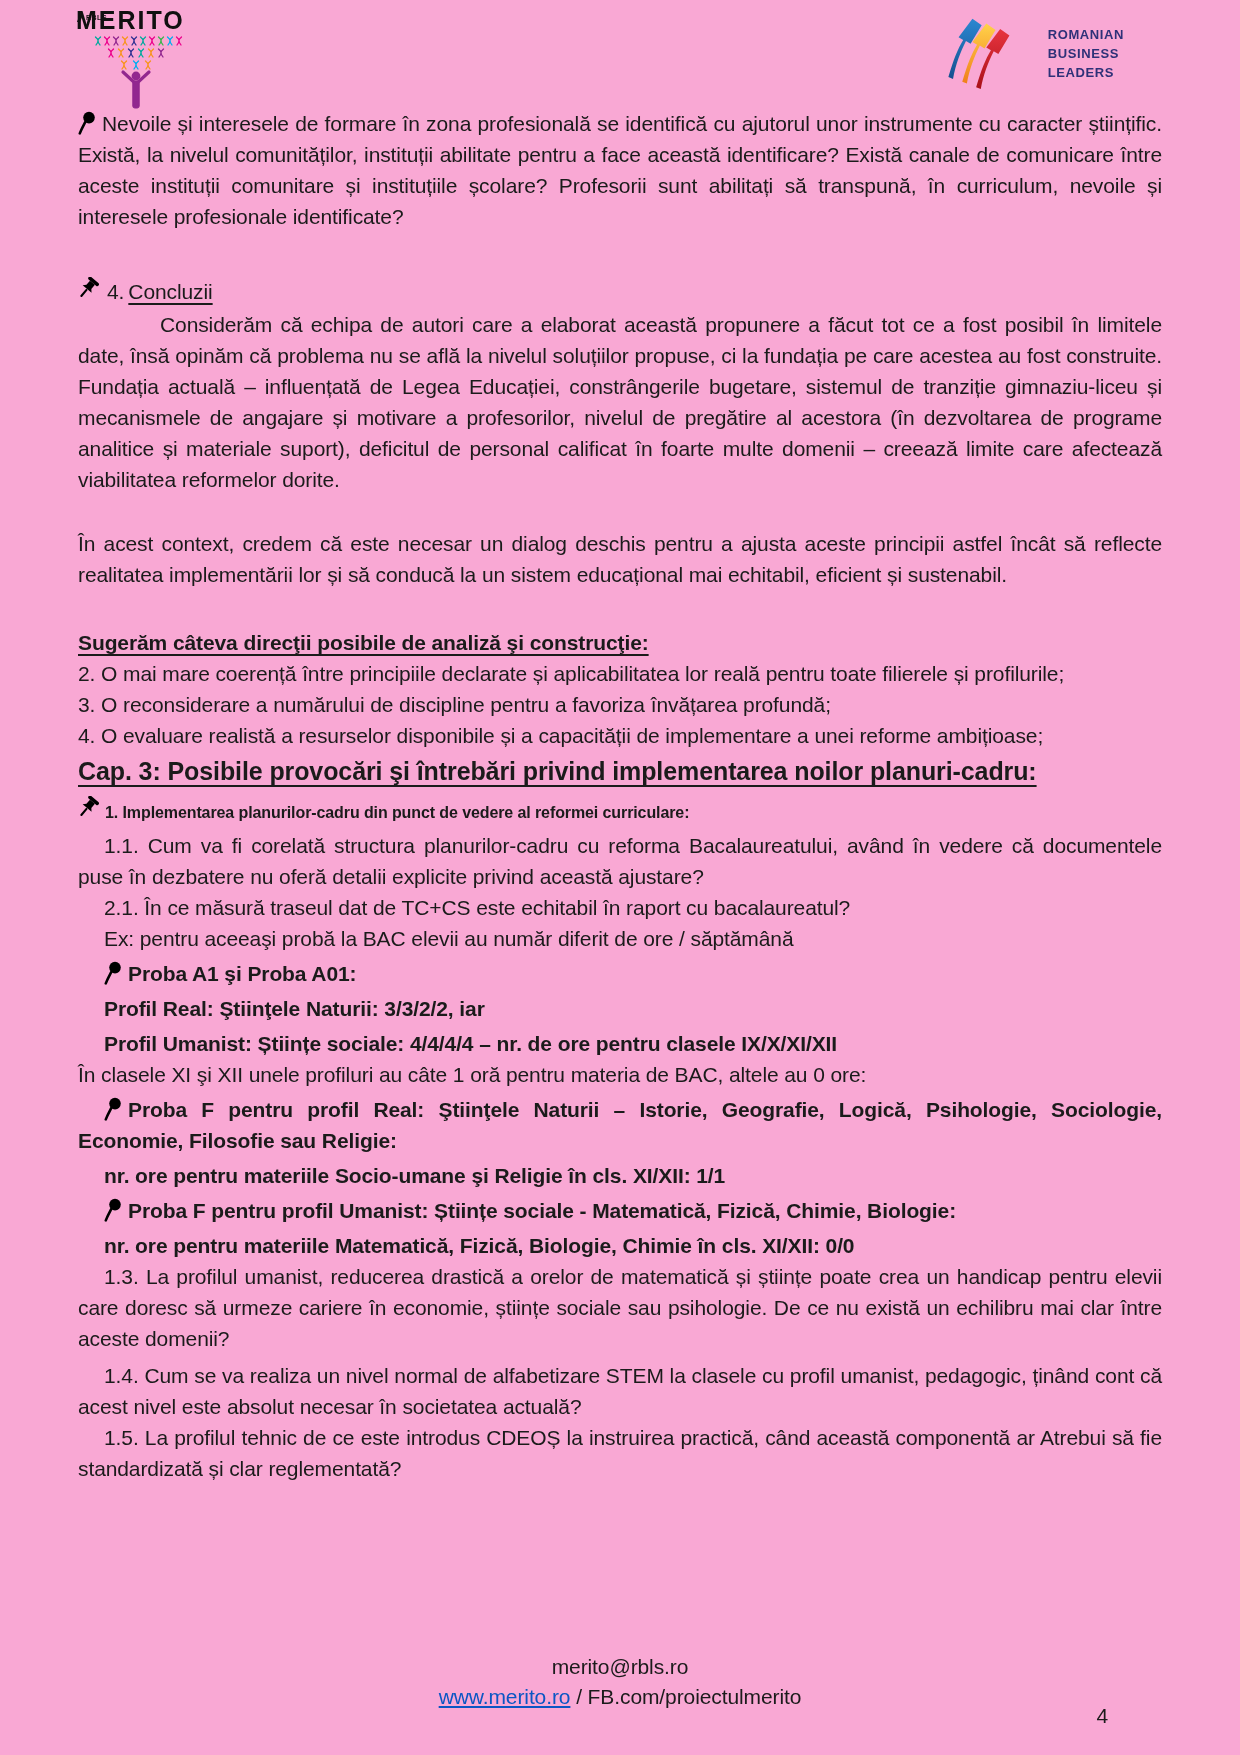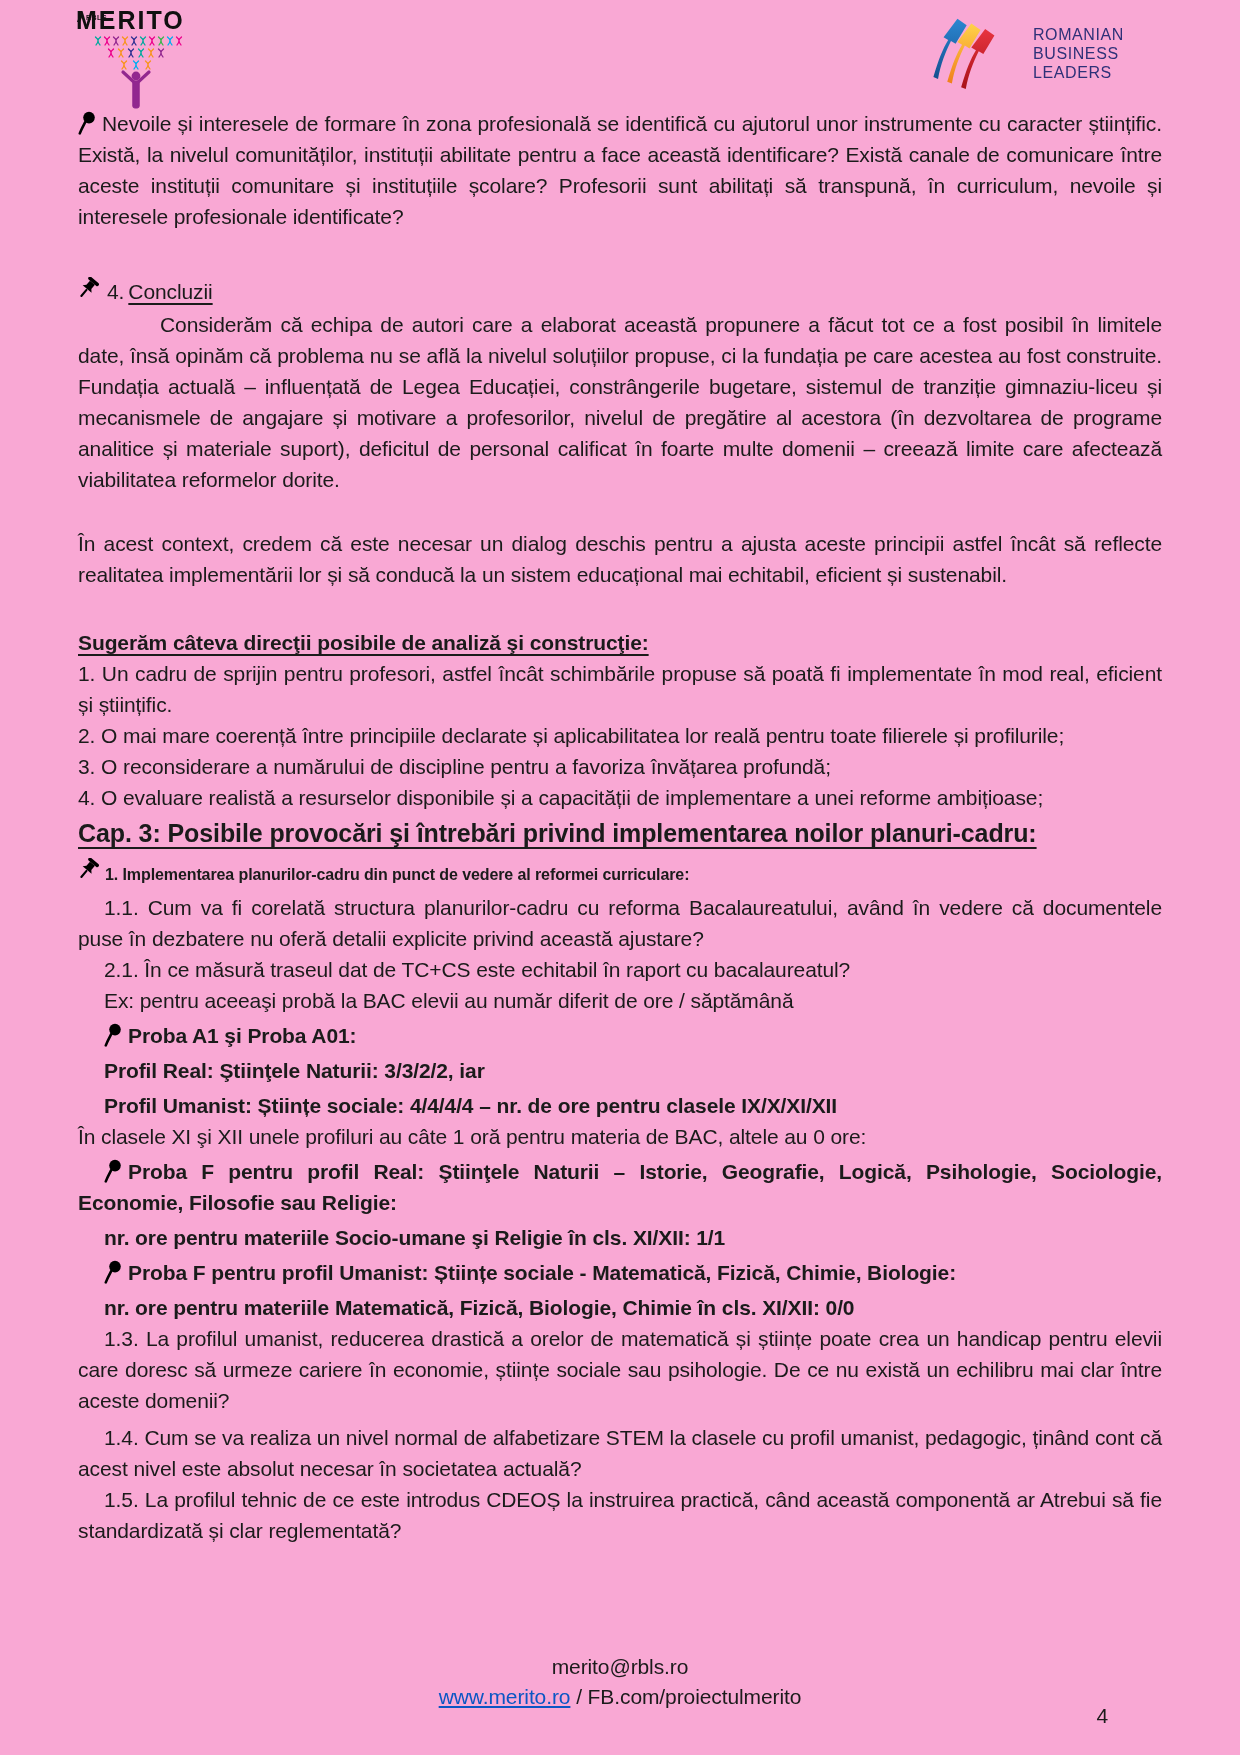--- a/index.html
+++ b/index.html
@@ -16,21 +16,21 @@
   .indent-sm { text-indent:26px; }
   .indent-lg { text-indent:82px; }
 
   
   .header { position:relative; height:108px; }
   .merito-logo { position:absolute; left:76px; top:8px; width:130px; }
   .merito-mark { position:absolute; left:76px; top:2px; display:flex; align-items:center; gap:2px; }
   .merito-mark span { font-size:7px; font-weight:bold; color:#111; letter-spacing:.5px; }
   .merito-text { font-weight:bold; font-size:25px; letter-spacing:2px; color:#101010; line-height:24px; }
   .rbl-logo { position:absolute; right:116px; top:16px; display:flex; align-items:center; gap:12px; }
-  .rbl-text div { font-weight:normal; font-size:16px; line-height:19px; color:#2e3178; letter-spacing:.6px;margin-left:11px; }
+  .rbl-text div { font-weight:bold; font-size:13px; line-height:19px; color:#2e3178; letter-spacing:.6px;margin-left:11px; }
 
   
   .h-concluzii { margin-top:44px; }
   .h-concluzii .num { margin:0 4px 0 8px; }
   .h-concluzii .title { text-decoration:underline; text-underline-offset:4px; }
   .p-c1 { margin-top:2px; }
   .p-c2 { margin-top:33px; }
   .h-sugestii { margin-top:37px; font-weight:bold; text-decoration:underline; text-underline-offset:4px; }
   .h-cap3 { font-size:25px; line-height:40px; font-weight:bold;
             text-decoration:underline; text-underline-offset:5px; }
@@ -148,21 +148,20 @@
             </g>
           </svg></span><span class="num">4.</span><span class="title">Concluzii</span></p>
 
     <p class="just indent-lg p-c1">Considerăm că echipa de autori care a elaborat această propunere a făcut tot ce a fost posibil în limitele date, însă opinăm că problema nu se află la nivelul soluțiilor propuse, ci la fundația pe care acestea au fost construite. Fundația actuală – influențată de Legea Educației, constrângerile bugetare, sistemul de tranziție gimnaziu-liceu și mecanismele de angajare și motivare a profesorilor, nivelul de pregătire al acestora (în dezvoltarea de programe analitice și materiale suport), deficitul de personal calificat în foarte multe domenii – creează limite care afectează viabilitatea reformelor dorite.</p>
 
     <p class="just p-c2">În acest context, credem că este necesar un dialog deschis pentru a ajusta aceste principii astfel încât să reflecte realitatea implementării lor și să conducă la un sistem educațional mai echitabil, eficient și sustenabil.</p>
 
     <p class="h-sugestii">Sugerăm câteva direcţii posibile de analiză şi construcţie:</p>
 
     <div>
-      <p class="just">1. Un cadru de sprijin pentru profesori, astfel încât schimbările propuse să poată fi implementate în mod real, eficient și științific.</p>
       <p>2. O mai mare coerență între principiile declarate și aplicabilitatea lor reală pentru toate filierele și profilurile;</p>
       <p>3. O reconsiderare a numărului de discipline pentru a favoriza învățarea profundă;</p>
       <p>4. O evaluare realistă a resurselor disponibile și a capacității de implementare a unei reforme ambițioase;</p>
     </div>
 
     <p class="h-cap3">Cap. 3: Posibile provocări şi întrebări privind implementarea noilor planuri-cadru:</p>
 
     <p class="h-s1"><span class="icon"><svg width="21" height="26" viewBox="0 0 21 26">
             <g transform="rotate(40 10 11)" fill="#000">
               <rect x="3.5" y="0.5" width="13" height="3.6" rx="1.8"></rect>

